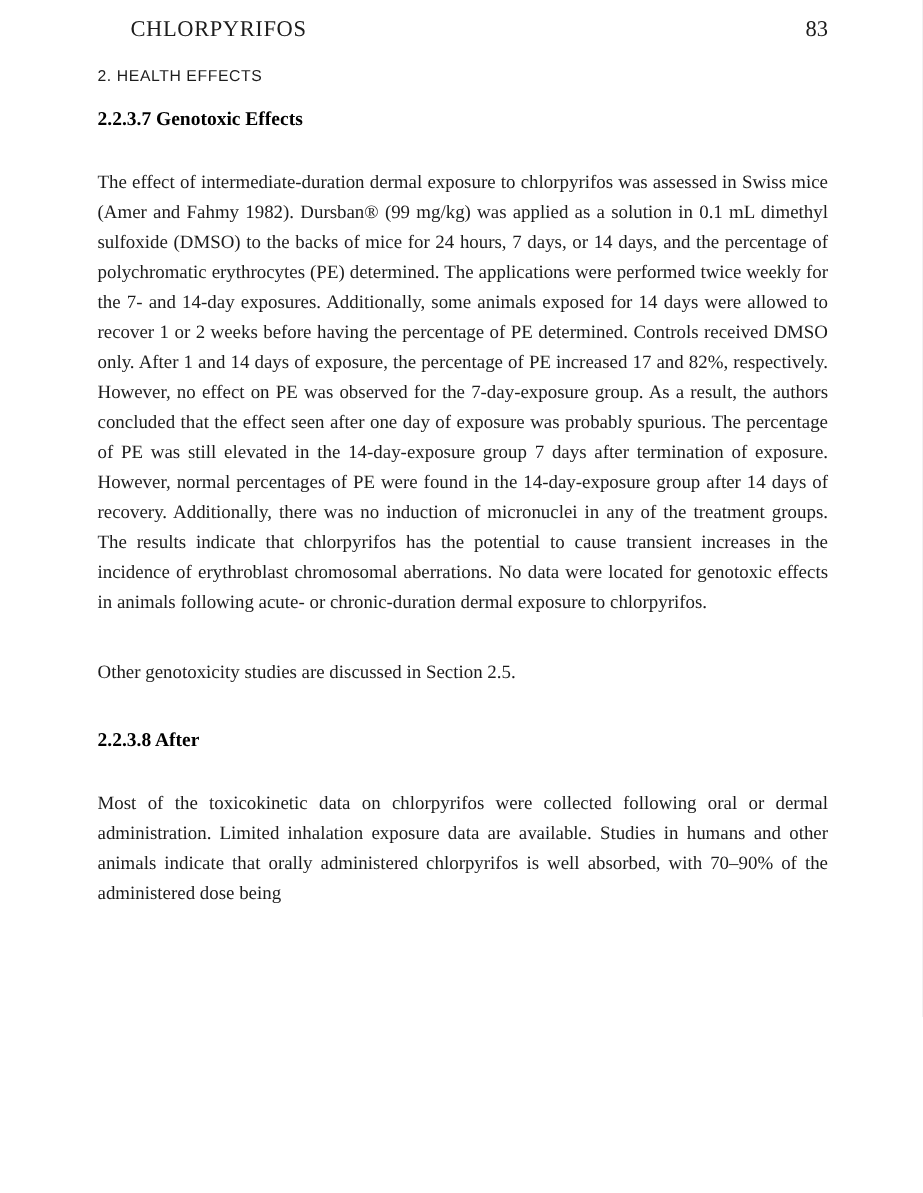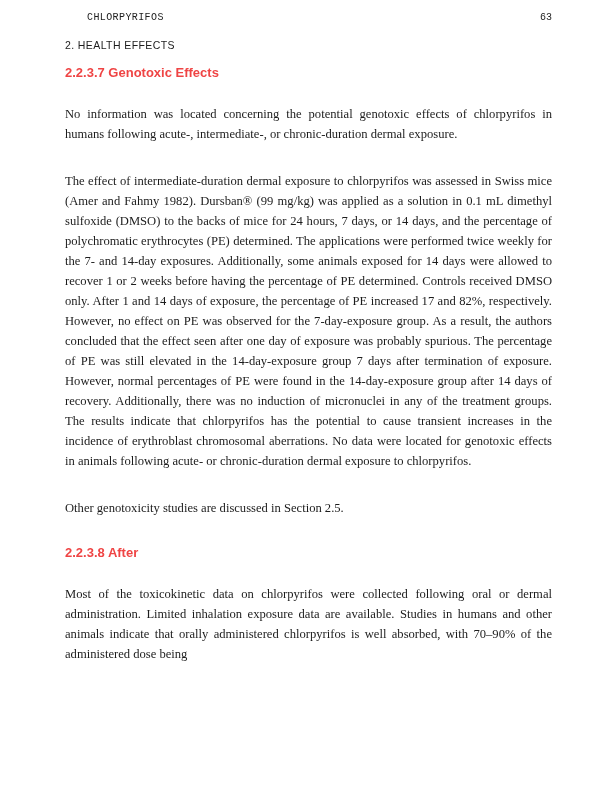--- a/index.html
+++ b/index.html
@@ -16,44 +16,44 @@
     color: #1c1c1c;
     box-sizing: border-box;
     padding: 10px 63px 30px 65px;
     font-family: "Liberation Serif", serif;
     overflow: hidden;
   }
   .running-head {
     display: flex;
     justify-content: space-between;
     align-items: baseline;
-    font-family: Liberation Mono, monospace;
-    font-size: 10px;
+    font-family: Liberation Serif, serif;
+    font-size: 15px;
     letter-spacing: 0.4px;
     margin: 2px 0 0 22px;
   }
   .running-head .page-num {
     letter-spacing: 0;
   }
   .chapter-title {
     text-align: left;
     font-family: "Liberation Sans", sans-serif;
     font-size: 10.5px;
     letter-spacing: 0.4px;
     margin-top: 16px;
   }
   .content {
     margin-top: 14px;
   }
   h2.sec-heading {
-    font-family: Liberation Sans, sans-serif;
+    font-family: Liberation Serif, serif;
     font-weight: bold;
     font-size: 13px;
     margin: 0 0 24px 0;
-    color: #ef4444;
+    color: #000000;
   }
   p.body-para {
     font-size: 12.6px;
     line-height: 20px;
     text-align: justify;
     margin: 0 0 27px 0;
   }
   p.body-para.last {
     margin-bottom: 0;
   }
@@ -61,30 +61,29 @@
     margin-top: 34px;
   }
 </style>
 </head>
 <body>
 
 <div class="page">
 
   <div class="running-head">
     <span>CHLORPYRIFOS</span>
-    <span class="page-num">63</span>
+    <span class="page-num">83</span>
   </div>
 
   <div class="chapter-title">2.  HEALTH EFFECTS</div>
 
   <div class="content">
 
     <h2 class="sec-heading">2.2.3.7  Genotoxic Effects</h2>
 
-    <p class="body-para">No information was located concerning the potential genotoxic effects of chlorpyrifos in humans following acute-, intermediate-, or chronic-duration dermal exposure.</p>
 
     <p class="body-para">The effect of intermediate-duration dermal exposure to chlorpyrifos was assessed in Swiss mice (Amer and Fahmy 1982).  Dursban® (99 mg/kg) was applied as a solution in 0.1 mL dimethyl sulfoxide (DMSO) to the backs of mice for 24 hours, 7 days, or 14 days, and the percentage of polychromatic erythrocytes (PE) determined.  The applications were performed twice weekly for the 7- and 14-day exposures.  Additionally, some animals exposed for 14 days were allowed to recover 1 or 2 weeks before having the percentage of PE determined.  Controls received DMSO only.  After 1 and 14 days of exposure, the percentage of PE increased 17 and 82%, respectively.  However, no effect on PE was observed for the 7-day-exposure group.  As a result, the authors concluded that the effect seen after one day of exposure was probably spurious.  The percentage of PE was still elevated in the 14-day-exposure group 7 days after termination of exposure.  However, normal percentages of PE were found in the 14-day-exposure group after 14 days of recovery.  Additionally, there was no induction of micronuclei in any of the treatment groups.  The results indicate that chlorpyrifos has the potential to cause transient increases in the incidence of erythroblast chromosomal aberrations.  No data were located for genotoxic effects in animals following acute- or chronic-duration dermal exposure to chlorpyrifos.</p>
 
     <p class="body-para">Other genotoxicity studies are discussed in Section 2.5.</p>
 
     <h2 class="sec-heading heading-gap">2.2.3.8  After</h2>
 
 
 
     <p class="body-para last">Most of the toxicokinetic data on chlorpyrifos were collected following oral or dermal administration. Limited inhalation exposure data are available.  Studies in humans and other animals indicate that orally administered chlorpyrifos is well absorbed, with 70–90% of the administered dose being</p>

